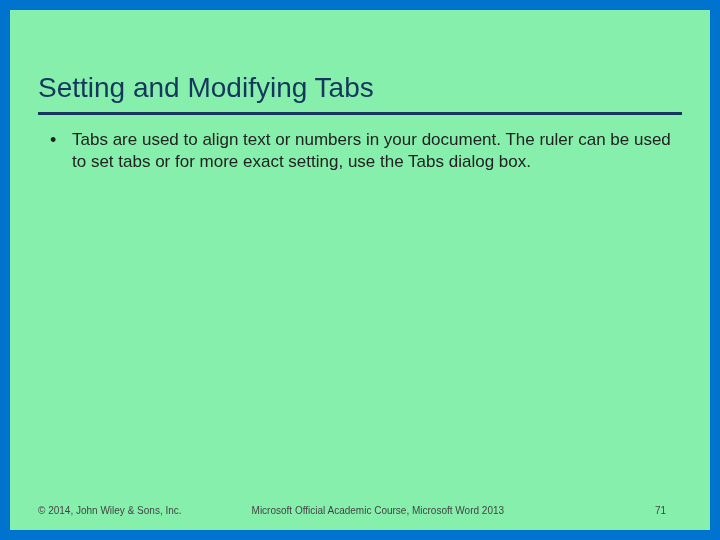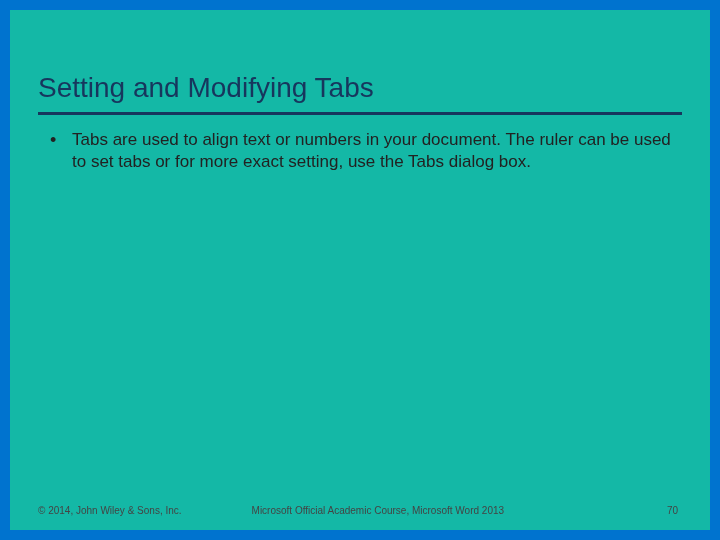--- a/index.html
+++ b/index.html
@@ -3,21 +3,21 @@
 <meta charset="utf-8">
 <style>
   * { box-sizing: border-box; margin: 0; padding: 0; }
   html, body { width: 720px; height: 540px; overflow: hidden; }
   body {
     font-family: Arial, Helvetica, sans-serif;
     background: #0073cf;
     padding: 10px;
   }
   .slide {
-    background: #14b8a6;
+    background: #86efac;
     width: 100%;
     height: 100%;
     position: relative;
     padding: 24px 28px 0 28px;
   }
   .title {
     color: #17365d;
     font-size: 28px;
     font-weight: 400;
     padding-bottom: 8px;
@@ -45,21 +45,21 @@
     position: absolute;
     left: 6px;
     top: 0;
     color: #222;
     font-size: 18px;
     line-height: 1.3;
   }
   .footer {
     position: absolute;
     left: 28px;
-    right: 32px;
+    right: 44px;
     bottom: 14px;
     font-size: 10px;
     color: #444;
     display: flex;
     align-items: baseline;
   }
   .footer .copyright { flex: 0 0 auto; }
   .footer .course { margin-left: 70px; flex: 1 1 auto; }
   .footer .pagenum { flex: 0 0 auto; text-align: right; }
 </style>
@@ -68,15 +68,15 @@
 
 <div class="slide">
   <h1 class="title">Setting and Modifying Tabs</h1>
   <hr class="rule">
   <ul class="bullets">
     <li>Tabs are used to align text or numbers in your document. The ruler can be used to set tabs or for more exact setting, use the Tabs dialog box.</li>
   </ul>
   <div class="footer">
     <span class="copyright">© 2014, John Wiley &amp; Sons, Inc.</span>
     <span class="course">Microsoft Official Academic Course, Microsoft Word 2013</span>
-    <span class="pagenum">70</span>
+    <span class="pagenum">71</span>
   </div>
 </div>
 
 </body></html>

